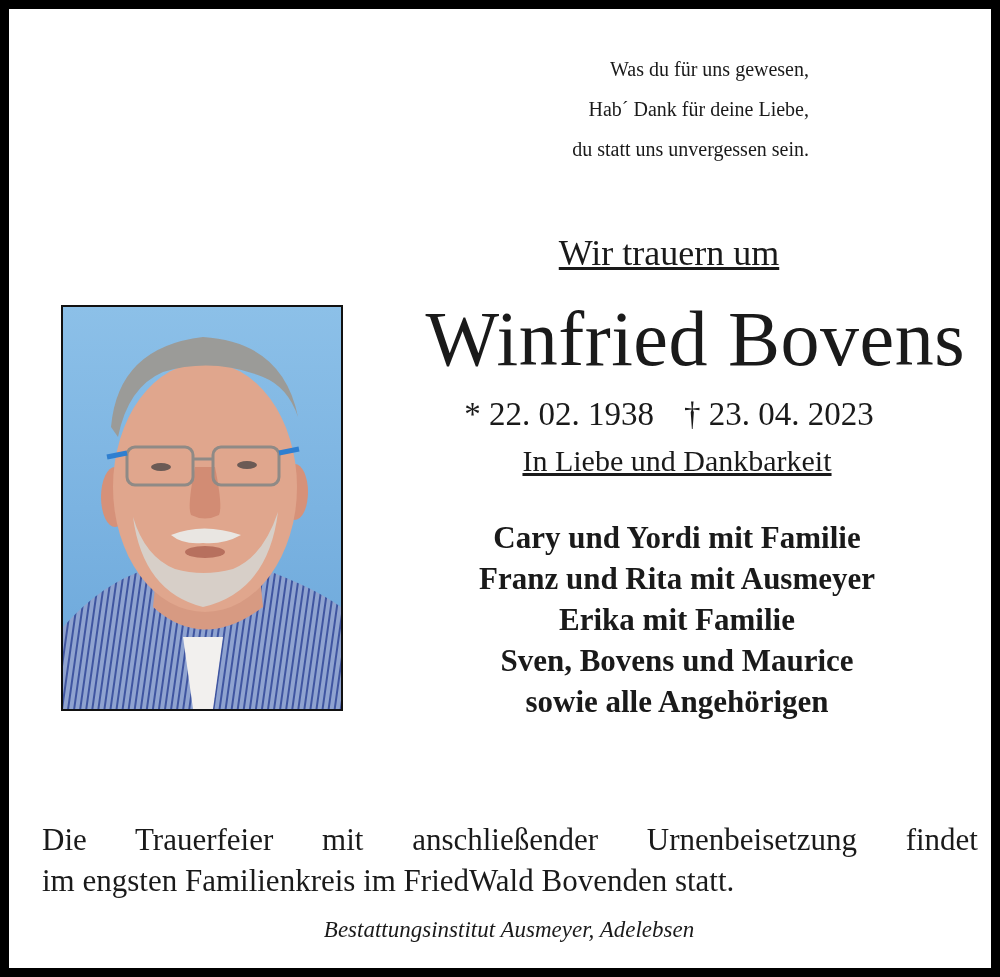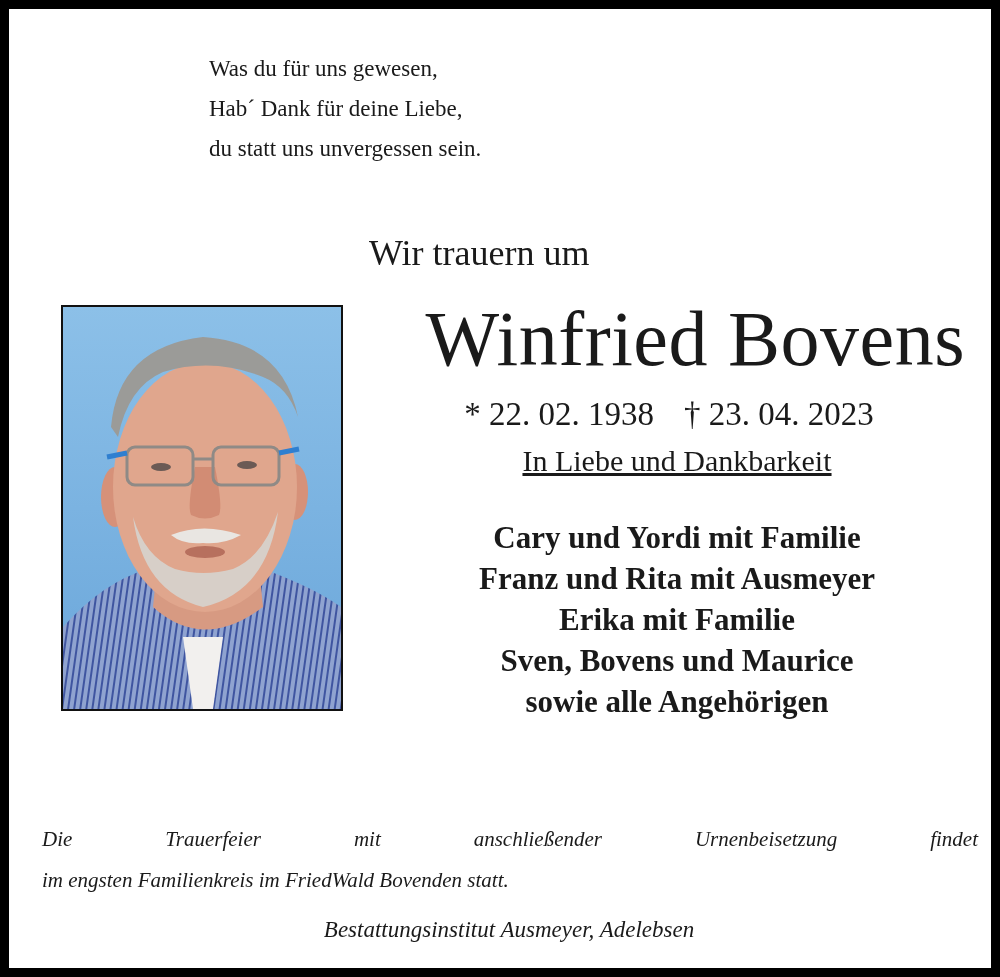--- a/index.html
+++ b/index.html
@@ -4,26 +4,26 @@
   <style>
     html, body { margin: 0; padding: 0; background: #fff; }
     body { width: 1000px; height: 977px; position: relative; overflow: hidden; }
     .frame {
       position: absolute; left: 0; top: 0; width: 1000px; height: 977px;
       box-sizing: border-box; border: 9px solid #000; background: #fff;
       font-family: "Liberation Serif", "DejaVu Serif", serif; color: #1a1a1a;
     }
     .poem {
       position: absolute; left: 200px; top: 40px; width: 600px;
-      text-align: left; font-size: 23px; line-height: 40px;
+      text-align: right; font-size: 20px; line-height: 40px;
     }
     .poem div { white-space: nowrap; }
     .intro {
       position: absolute; left: 360px; top: 222px; width: 600px;
-      text-align: left; font-size: 36px; line-height: 44px;
+      text-align: center; font-size: 36px; line-height: 44px; text-decoration: underline;
     }
     .name {
       position: absolute; left: 356px; top: 280px; width: 600px;
       text-align: right; font-size: 78px; line-height: 100px; letter-spacing: 0.5px;
     }
     .dates {
       position: absolute; left: 360px; top: 385px; width: 600px;
       text-align: center; font-size: 33px; line-height: 40px; white-space: nowrap;
     }
     .dates span { display: inline-block; }
@@ -37,21 +37,21 @@
       text-align: center; font-size: 31px; line-height: 41px; font-weight: bold;
     }
     .mourners div { white-space: nowrap; }
     .photo {
       position: absolute; left: 52px; top: 296px; width: 282px; height: 406px;
       box-sizing: border-box; border: 2px solid #111; background: #7fb7e2; overflow: hidden;
     }
     .photo svg { display: block; width: 100%; height: 100%; }
     .notice {
       position: absolute; left: 33px; top: 810px; width: 936px;
-      font-size: 21px; line-height: 41px; text-align: justify; text-align-last: left; font-style: italic;
+      font-size: 31px; line-height: 41px; text-align: justify; text-align-last: left;
     }
     .notice .l1 { text-align: justify; text-align-last: justify; }
     .undertaker {
       position: absolute; left: 200px; top: 906px; width: 600px;
       text-align: center; font-size: 23px; line-height: 30px; font-style: italic;
     }
   </style>
 </head>
 <body>
 

